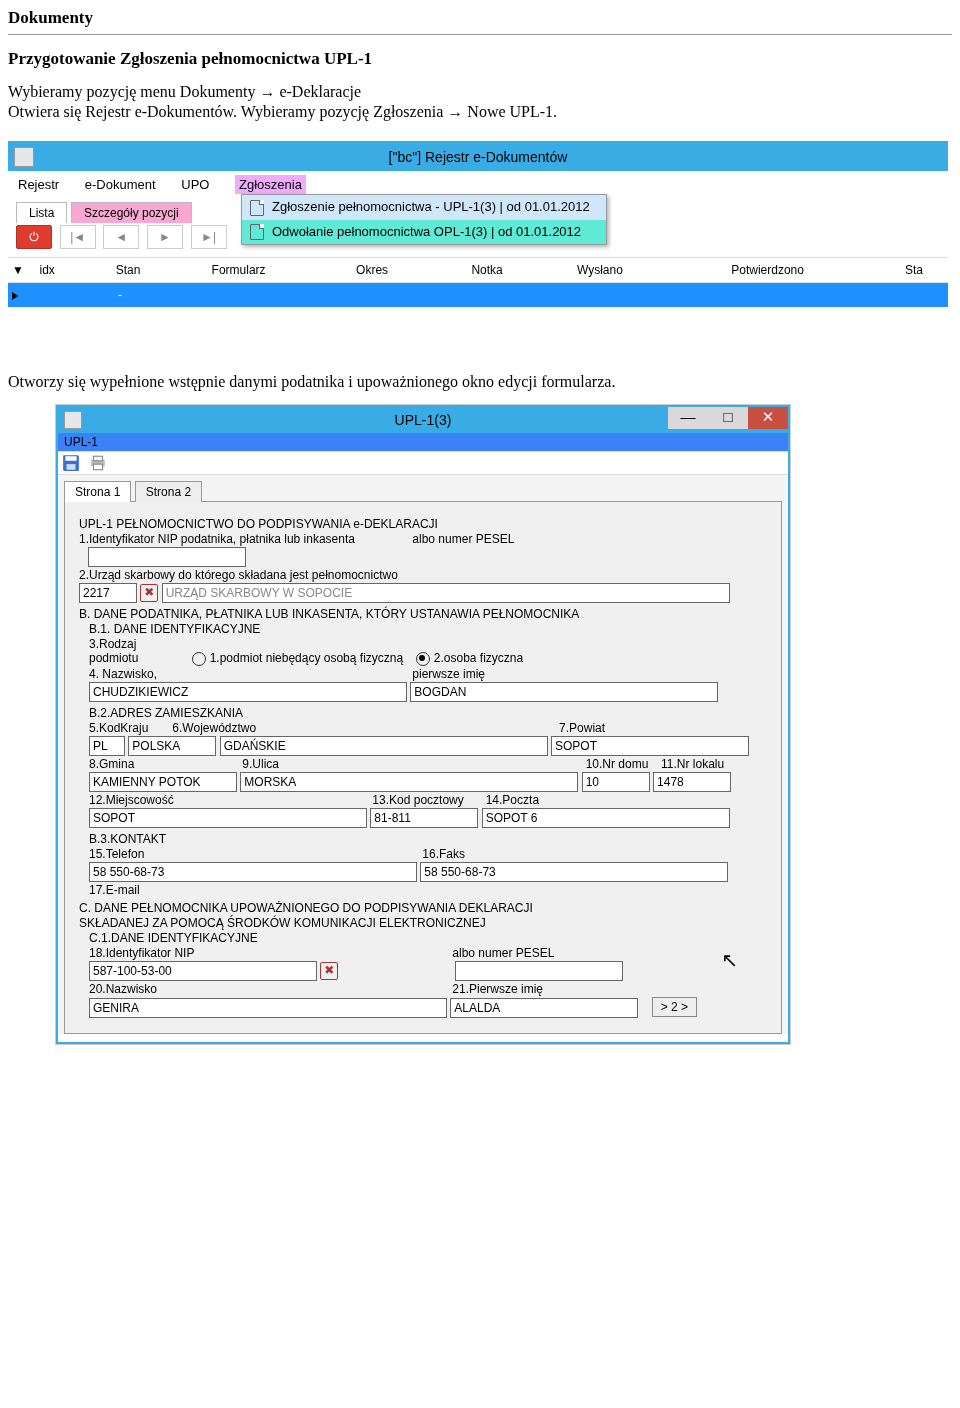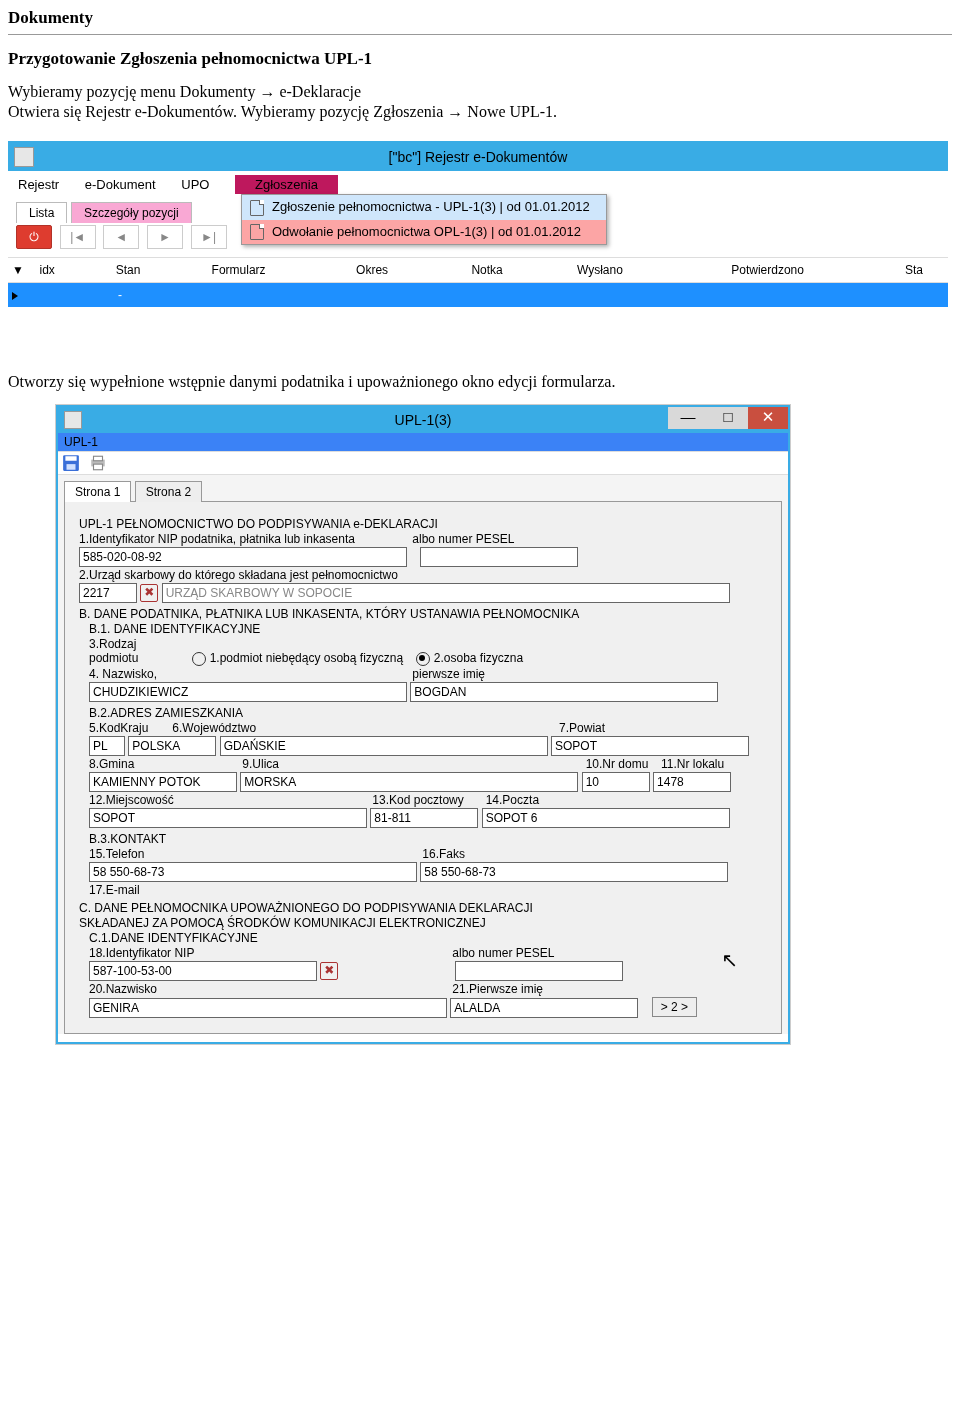--- a/index.html
+++ b/index.html
@@ -8,26 +8,26 @@
 .subtitle { font-size: 17px; font-weight: bold; margin: 0 0 14px 0; }
 .bodytext { font-size: 16px; margin: 0 0 2px 0; }
 .section-gap { height: 18px; }
 
 
 .shot1 { border-top: 2px solid #39ace5; width: 940px; position: relative; font-family: Tahoma, Arial, sans-serif; font-size: 13px; color: #000; }
 .shot1 .titlebar { background: #39ace5; color: #000; height: 28px; line-height: 28px; text-align: center; font-size: 14px; position: relative; }
 .shot1 .titlebar .xico { position: absolute; left: 6px; top: 4px; width: 18px; height: 18px; background: #e7e7e7; border: 1px solid #999; }
 .shot1 .menubar { background: #fff; padding: 4px 10px 6px 10px; }
 .shot1 .menubar .mitem { display: inline-block; margin-right: 22px; }
-.shot1 .menubar .mitem.active { background: #be185d; padding: 2px 20px; }
+.shot1 .menubar .mitem.active { background: #f0abfc; padding: 2px 4px; }
 .shot1 .tabs { position: relative; margin: 2px 0 0 8px; }
 .shot1 .tab { display: inline-block; border: 1px solid #bbb; border-bottom: none; padding: 3px 12px; background: #fff; font-size: 12px; }
 .shot1 .tab.active { background: #fff; }
 .shot1 .tab.inactive { background: #f9a8d4; }
-.shot1 .dropdown { position: absolute; left: 225px; top: -8px; background: #fca5a5; border: 1px solid #999; box-shadow: 2px 2px 4px rgba(0,0,0,0.3); }
+.shot1 .dropdown { position: absolute; left: 225px; top: -8px; background: #5eead4; border: 1px solid #999; box-shadow: 2px 2px 4px rgba(0,0,0,0.3); }
 .shot1 .dditem { padding: 4px 16px 4px 8px; white-space: nowrap; }
 .shot1 .dditem.sel { background: #cfe6fb; }
 .shot1 .dditem .docico { display: inline-block; width: 12px; height: 14px; border: 1px solid #666; margin-right: 8px; vertical-align: middle; border-radius: 1px; position: relative; }
 .shot1 .dditem .docico::after { content: ""; position: absolute; right: -1px; top: -1px; width: 4px; height: 4px; background: #fff; border-left: 1px solid #666; border-bottom: 1px solid #666; }
 .shot1 .toolbar2 { margin: 2px 0 0 8px; }
 .shot1 .tbtn { display: inline-block; width: 34px; height: 22px; border: 1px solid #ccc; margin-right: 4px; text-align: center; line-height: 22px; font-size: 12px; color: #888; vertical-align: middle; }
 .shot1 .tbtn.power { background: #de3c2f; color: #fff; border-color: #b23228; border-radius: 2px; }
 .shot1 .gridhead { margin-top: 8px; display: flex; background: #fff; border-top: 1px solid #ddd; border-bottom: 1px solid #ddd; height: 24px; align-items: center; font-size: 12px; }
 .shot1 .gh { padding: 0 4px; }
 .shot1 .gridrow { display: flex; background: #1e90ff; color: #fff; height: 24px; align-items: center; font-size: 12px; }
@@ -158,21 +158,20 @@
       <span class="ftab">Strona 1</span>
       <span class="ftab inactive">Strona 2</span>
     </div>
     <div class="formbody">
       <div class="row sectxt">UPL-1  PEŁNOMOCNICTWO DO PODPISYWANIA e-DEKLARACJI</div>
       <div class="row sectxt">
         <span style="display:inline-block;width:330px">1.Identyfikator NIP podatnika, płatnika lub inkasenta</span>
         <span style="display:inline-block;width:150px">albo numer PESEL</span>
       </div>
       <div class="row">
-        <span class="input" style="width:320px">585-020-08-92</span>
         <span style="display:inline-block;width:6px"></span>
         <span class="input" style="width:150px"></span>
       </div>
 
       <div class="row sectxt">2.Urząd skarbowy do którego składana jest pełnomocnictwo</div>
       <div class="row">
         <span class="input" style="width:50px">2217</span>
         <span class="clearx">✖</span>
         <span class="input ro" style="width:560px">URZĄD SKARBOWY W SOPOCIE</span>
       </div>

